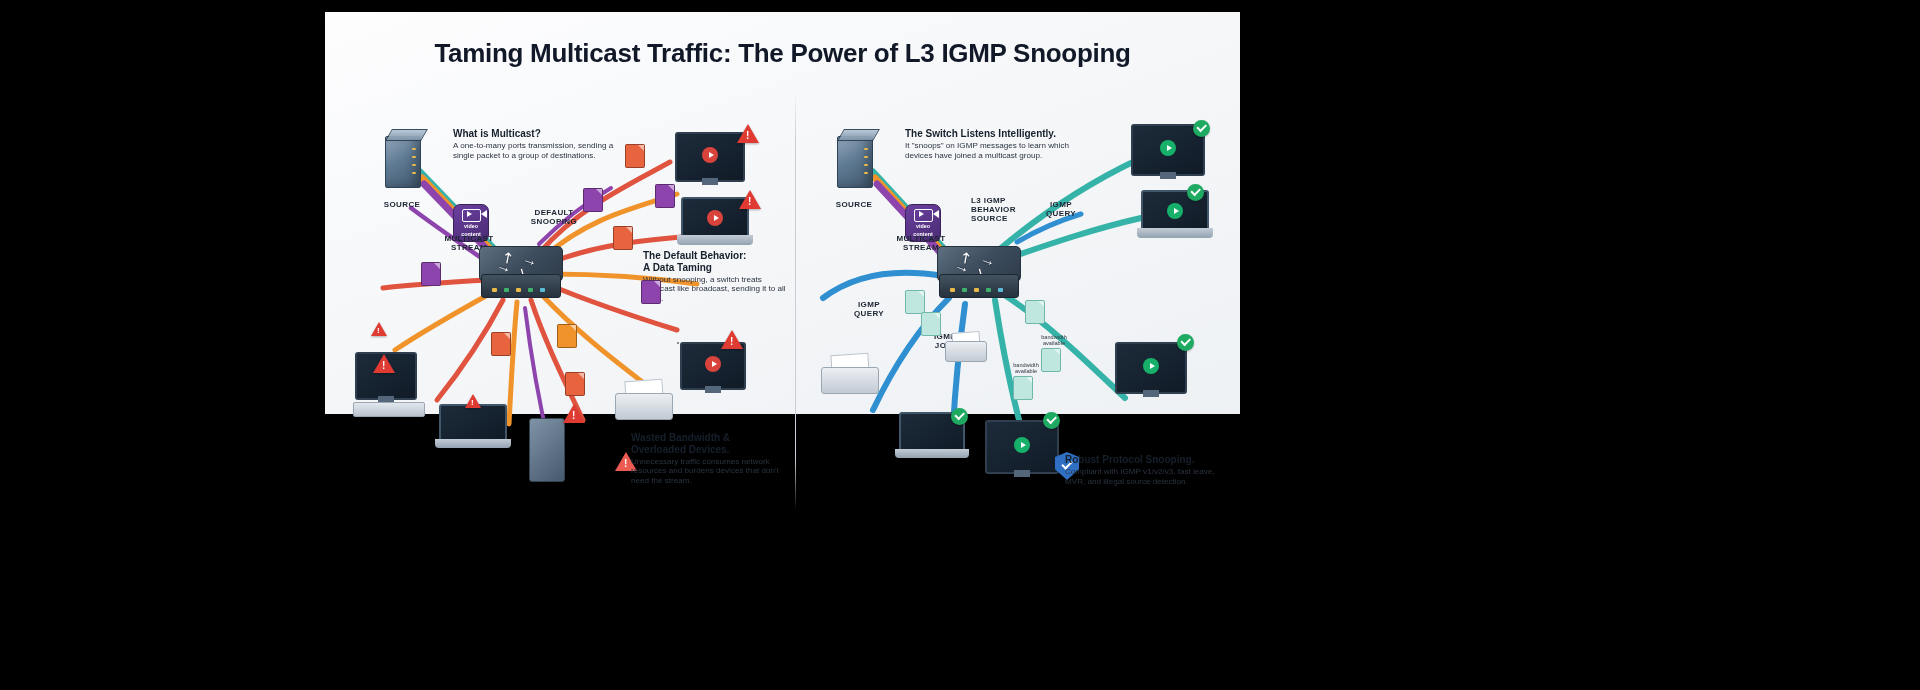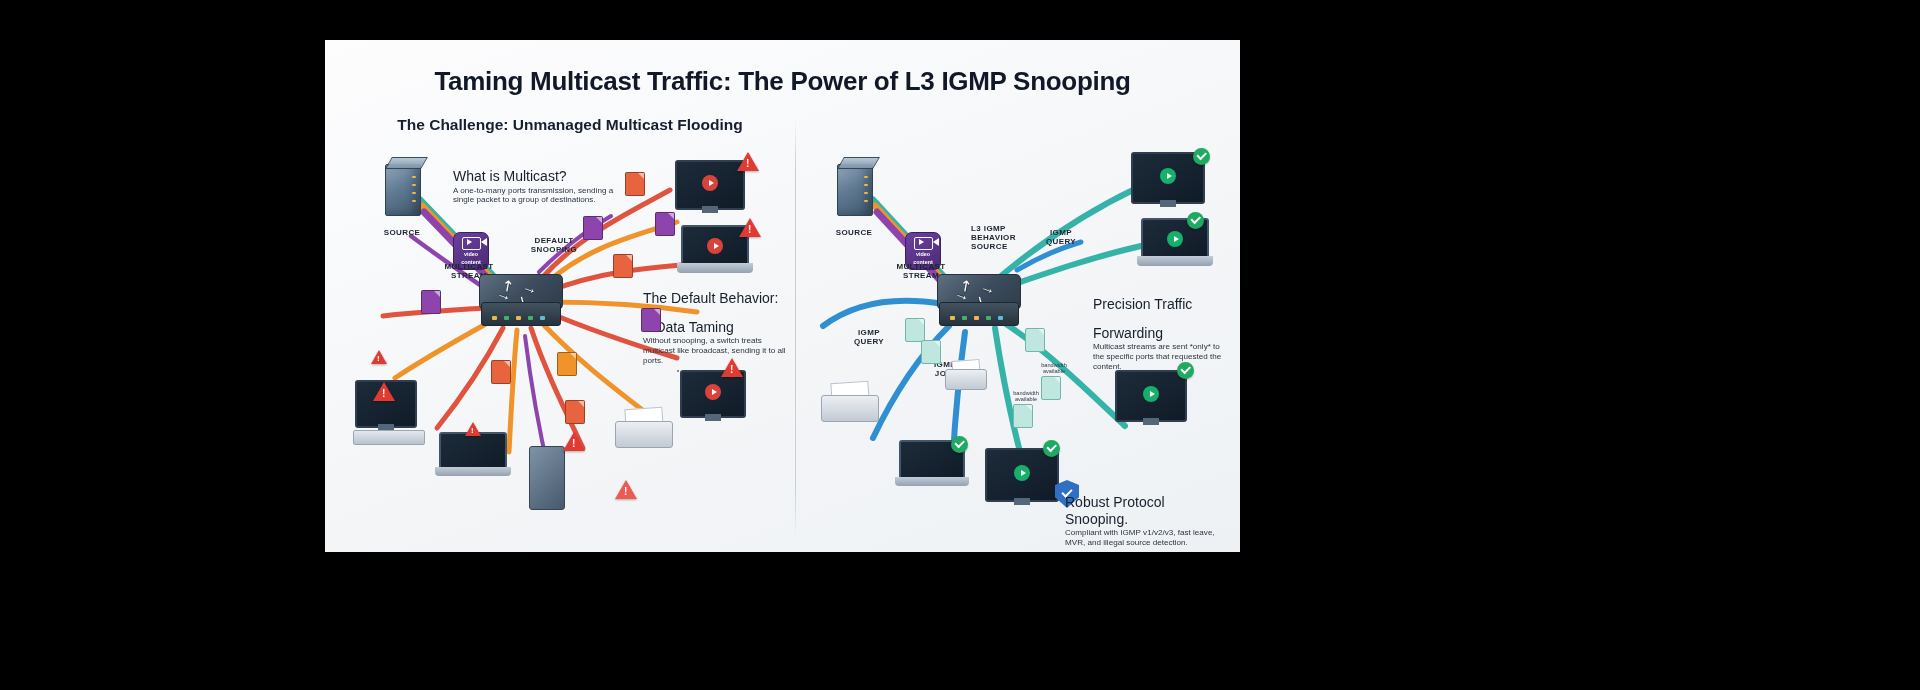--- a/index.html
+++ b/index.html
@@ -1,30 +1,30 @@
 <!DOCTYPE html>
 <html><head>
 <meta charset="utf-8">
 <style>
   html,body{margin:0;padding:0;background:#000;}
   body{width:1920px;height:690px;overflow:hidden;font-family:"Liberation Sans",sans-serif;}
   .stage{position:relative;width:1920px;height:690px;background:#000;}
-  .card{position:absolute;left:325px;top:40px;width:915px;height:512px;
+  .card{position:absolute;left:325px;top:12px;width:915px;height:402px;
         background:linear-gradient(160deg,#fdfdfe 0%,#f4f6f8 55%,#eef1f4 100%);
         box-shadow:0 2px 10px rgba(0,0,0,.35);}
   .title{position:absolute;left:0;top:26px;width:915px;text-align:center;
          font-size:26px;font-weight:bold;color:#111827;letter-spacing:-.3px;}
   .divider{position:absolute;left:470px;top:78px;width:1px;height:420px;
            background:linear-gradient(180deg,rgba(0,0,0,0) 0%,#c9ced6 12%,#c9ced6 88%,rgba(0,0,0,0) 100%);}
   .panel-head{position:absolute;top:76px;font-size:15.5px;font-weight:bold;color:#15202e;text-align:center;}
   .ph-left{left:20px;width:450px;}
   .ph-right{left:472px;width:440px;}
 
   .tb{position:absolute;}
-  .tb .h{font-size:14px;font-weight:normal;color:#16202c;line-height:1.18;margin-top:12px;}
+  .tb .h{font-size:10px;font-weight:bold;color:#16202c;line-height:1.18;}
   .tb .p{font-size:8.1px;color:#2b3440;line-height:1.22;margin-top:1px;}
 
   .cap{position:absolute;font-size:8px;font-weight:bold;color:#1b2430;letter-spacing:.4px;line-height:1.15;text-align:center;}
   .cap.lc{text-align:left;}
   .micro{position:absolute;font-size:5.6px;color:#2d3742;line-height:1.15;text-align:center;}
 
   
   .srv{position:absolute;width:46px;height:66px;}
   .srv .face{position:absolute;left:6px;top:8px;width:34px;height:50px;
        background:linear-gradient(150deg,#93a8bd 0%,#5f7a93 45%,#41596f 100%);
@@ -100,21 +100,20 @@
 
   svg.flow{position:absolute;left:0;top:0;width:915px;height:515px;pointer-events:none;}
 </style>
 </head>
 <body>
 
 <div class="stage">
  <div class="card">
 
   <div class="title">Taming Multicast Traffic: The Power of L3 IGMP Snooping</div>
-  <div class="panel-head ph-left">The Challenge: Unmanaged Multicast Flooding</div>
   <div class="divider"></div>
 
   <svg class="flow" viewBox="0 0 915 515">
     <g fill="none" stroke-linecap="round">
 
       <path d="M95 160 L170 238" stroke="#36b3a8" stroke-width="7"></path>
       <path d="M97 166 L172 244" stroke="#f0932b" stroke-width="7"></path>
       <path d="M99 172 L174 250" stroke="#8e44ad" stroke-width="7"></path>
 
       <path d="M215 240 C255 195,300 175,345 150" stroke="#e0533f" stroke-width="5"></path>
@@ -238,20 +237,25 @@
     <div class="h">What is Multicast?</div>
     <div class="p">A one-to-many ports transmission, sending a single packet to a group of destinations.</div>
   </div>
 
   <div class="tb" style="left:318px;top:238px;width:150px;">
     <div class="h">The Default Behavior:</div>
     <div class="h">A Data Taming</div>
     <div class="p">Without snooping, a switch treats multicast like broadcast, sending it to all ports.</div>
   </div>
 
+  <div class="tb" style="left:306px;top:420px;width:160px;">
+    <div class="h">Wasted Bandwidth &amp;</div>
+    <div class="h">Overloaded Devices.</div>
+    <div class="p">Unnecessary traffic consumes network resources and burdens devices that don't need the stream.</div>
+  </div>
 
   <div class="doc" style="left:300px;top:132px;background:#e8643f;"></div>
   <div class="doc" style="left:330px;top:172px;background:#8e44ad;"></div>
   <div class="doc" style="left:288px;top:214px;background:#e8643f;"></div>
   <div class="doc" style="left:316px;top:268px;background:#8e44ad;"></div>
   <div class="doc" style="left:258px;top:176px;background:#8e44ad;"></div>
   <div class="doc" style="left:166px;top:320px;background:#e8643f;"></div>
   <div class="doc" style="left:232px;top:312px;background:#f0932b;"></div>
   <div class="doc" style="left:96px;top:250px;background:#8e44ad;"></div>
   <div class="doc" style="left:240px;top:360px;background:#e8643f;"></div>
@@ -364,26 +368,25 @@
   </div>
 
   <div class="doc" style="left:580px;top:278px;background:#bfe6df;border-color:#6fb6ab;"></div>
   <div class="doc" style="left:596px;top:300px;background:#bfe6df;border-color:#6fb6ab;"></div>
   <div class="doc" style="left:700px;top:288px;background:#bfe6df;border-color:#6fb6ab;"></div>
   <div class="doc" style="left:716px;top:336px;background:#bfe6df;border-color:#6fb6ab;"></div>
   <div class="doc" style="left:688px;top:364px;background:#bfe6df;border-color:#6fb6ab;"></div>
 
   <div class="shield" style="left:730px;top:440px;"></div>
 
-
-  <div class="tb" style="left:768px;top:244px;width:130px;">
-    <div class="h">Precision Traffic</div>
-    <div class="h">Forwarding</div>
-    <div class="p">Multicast streams are sent *only* to the specific ports that requested the content.</div>
-  </div>
+  <div class="tb" style="left:580px;top:116px;width:180px;">
+    <div class="h">The Switch Listens Intelligently.</div>
+    <div class="p">It "snoops" on IGMP messages to learn which devices have joined a multicast group.</div>
+  </div>
+
 
   <div class="tb" style="left:740px;top:442px;width:160px;">
     <div class="h">Robust Protocol Snooping.</div>
     <div class="p">Compliant with IGMP v1/v2/v3, fast leave, MVR, and illegal source detection.</div>
   </div>
 
  </div>
 </div>
 
 </body></html>

